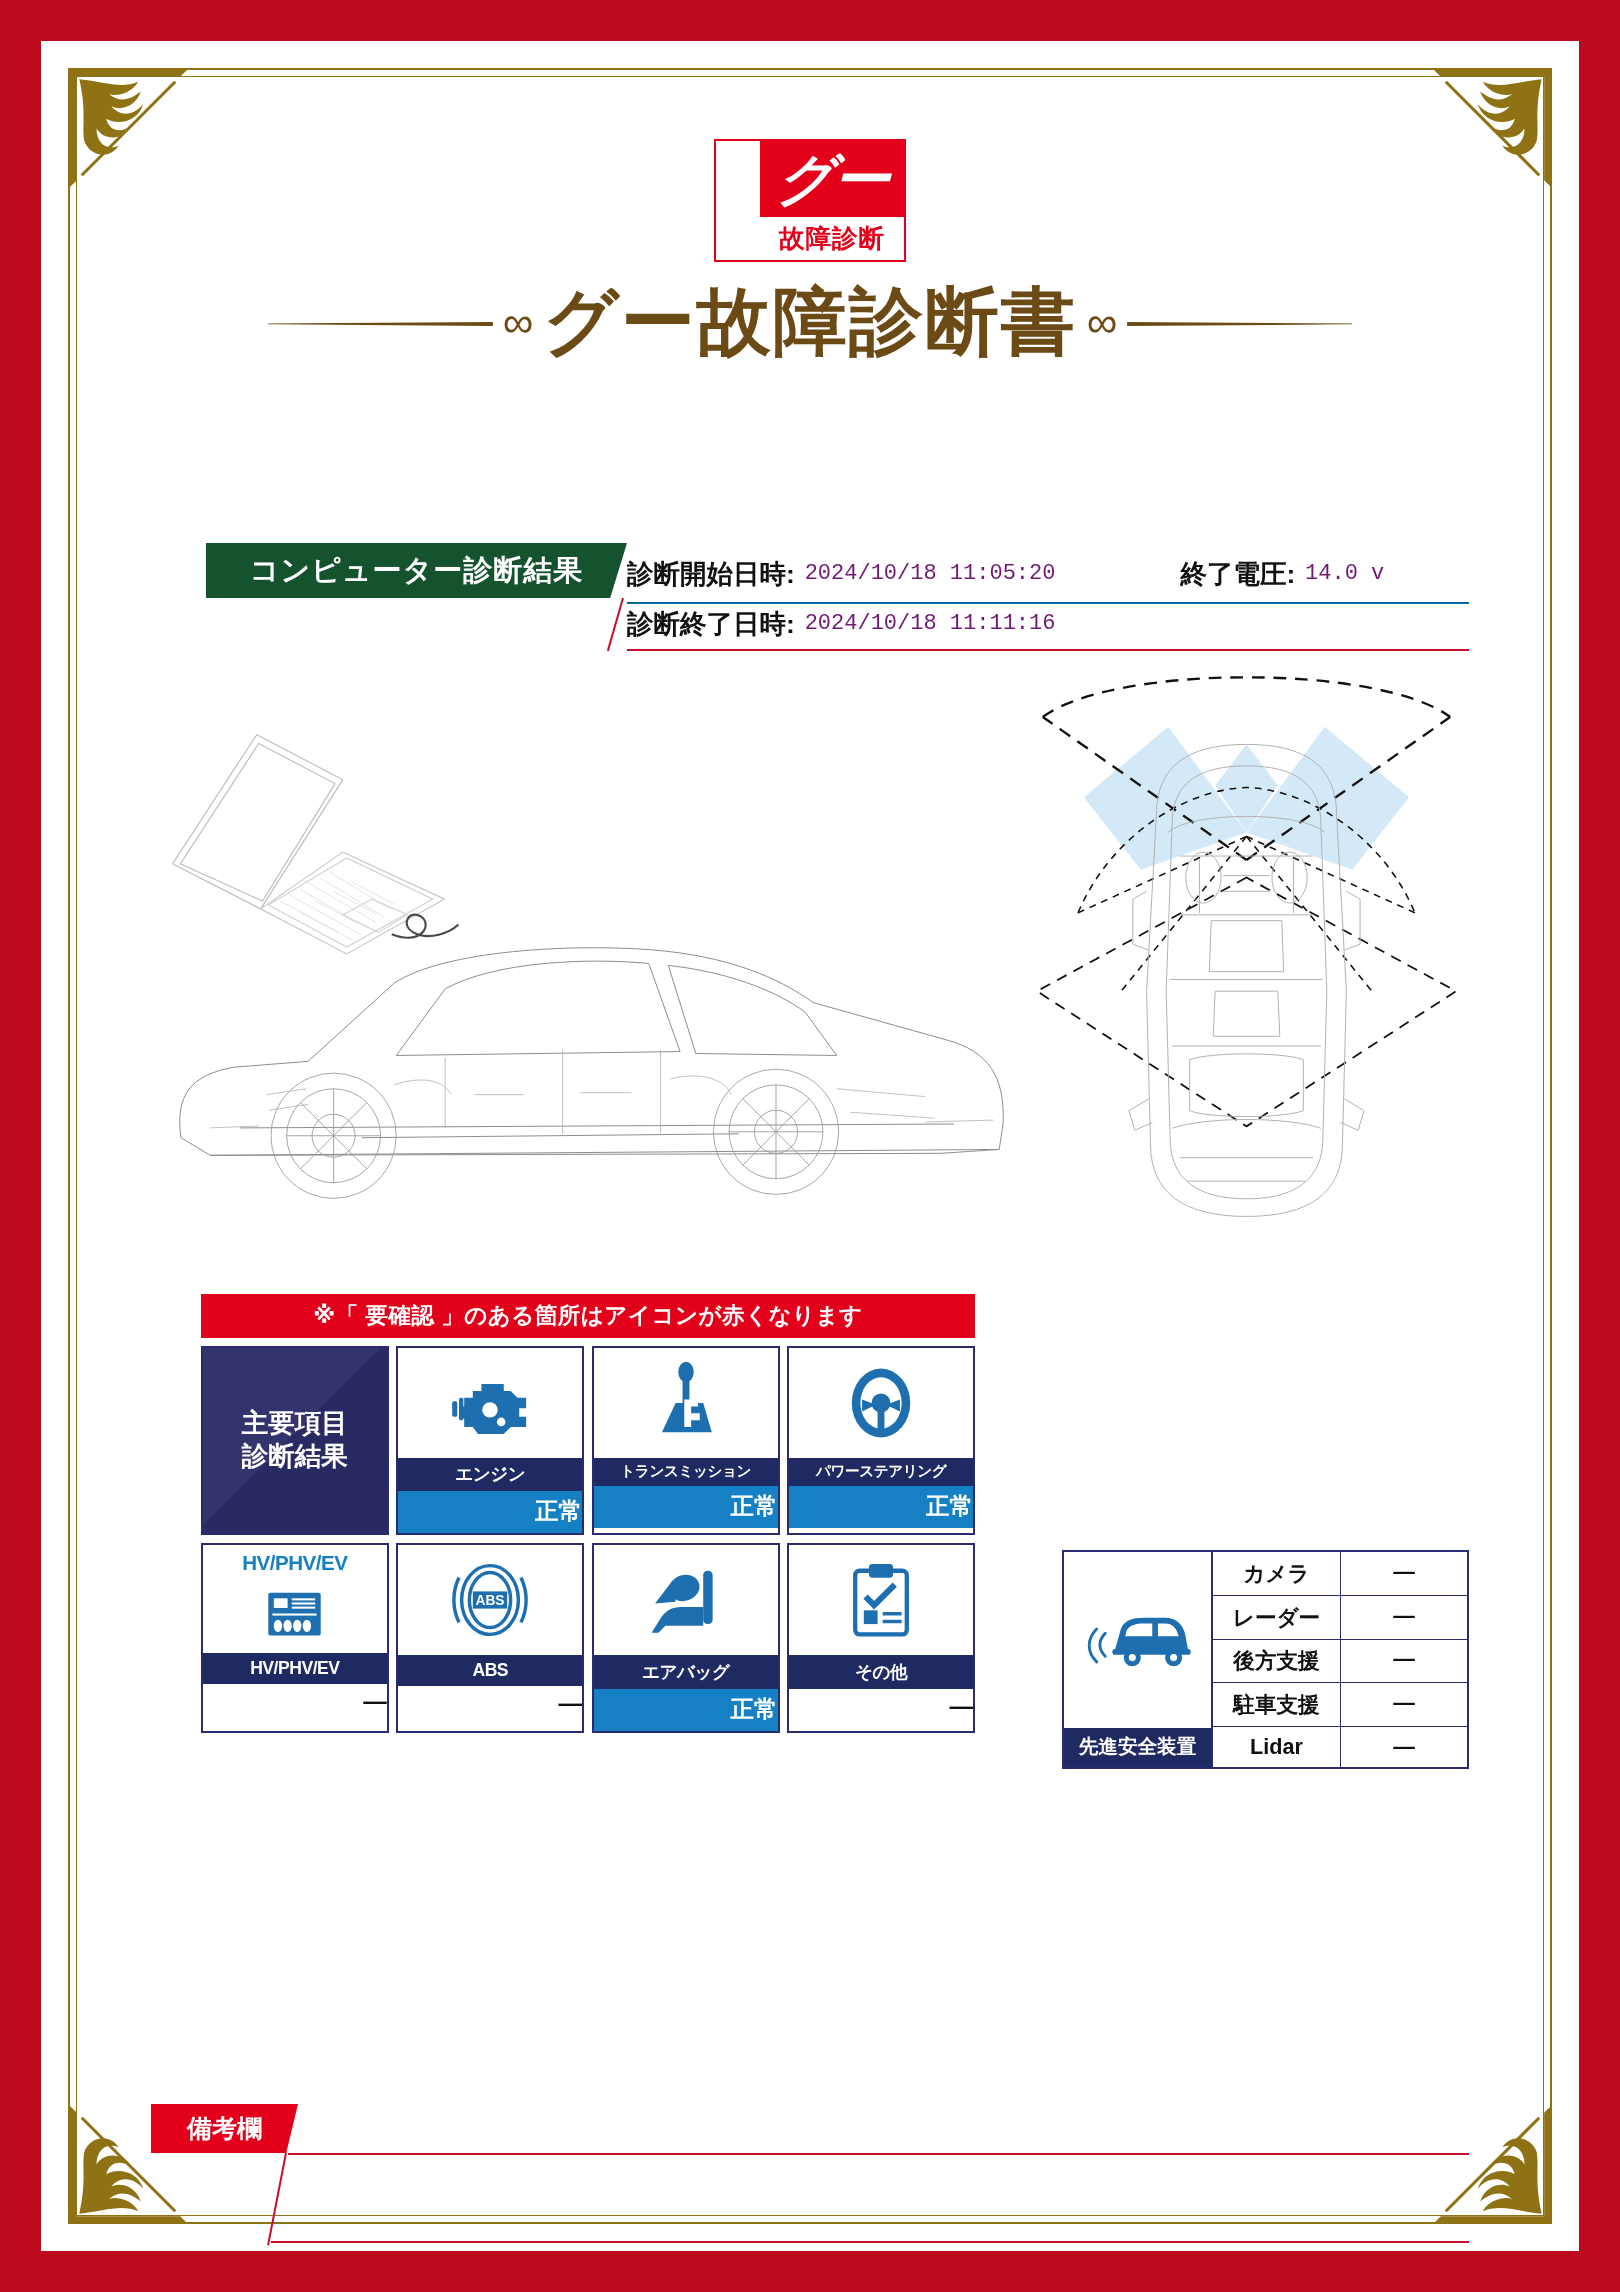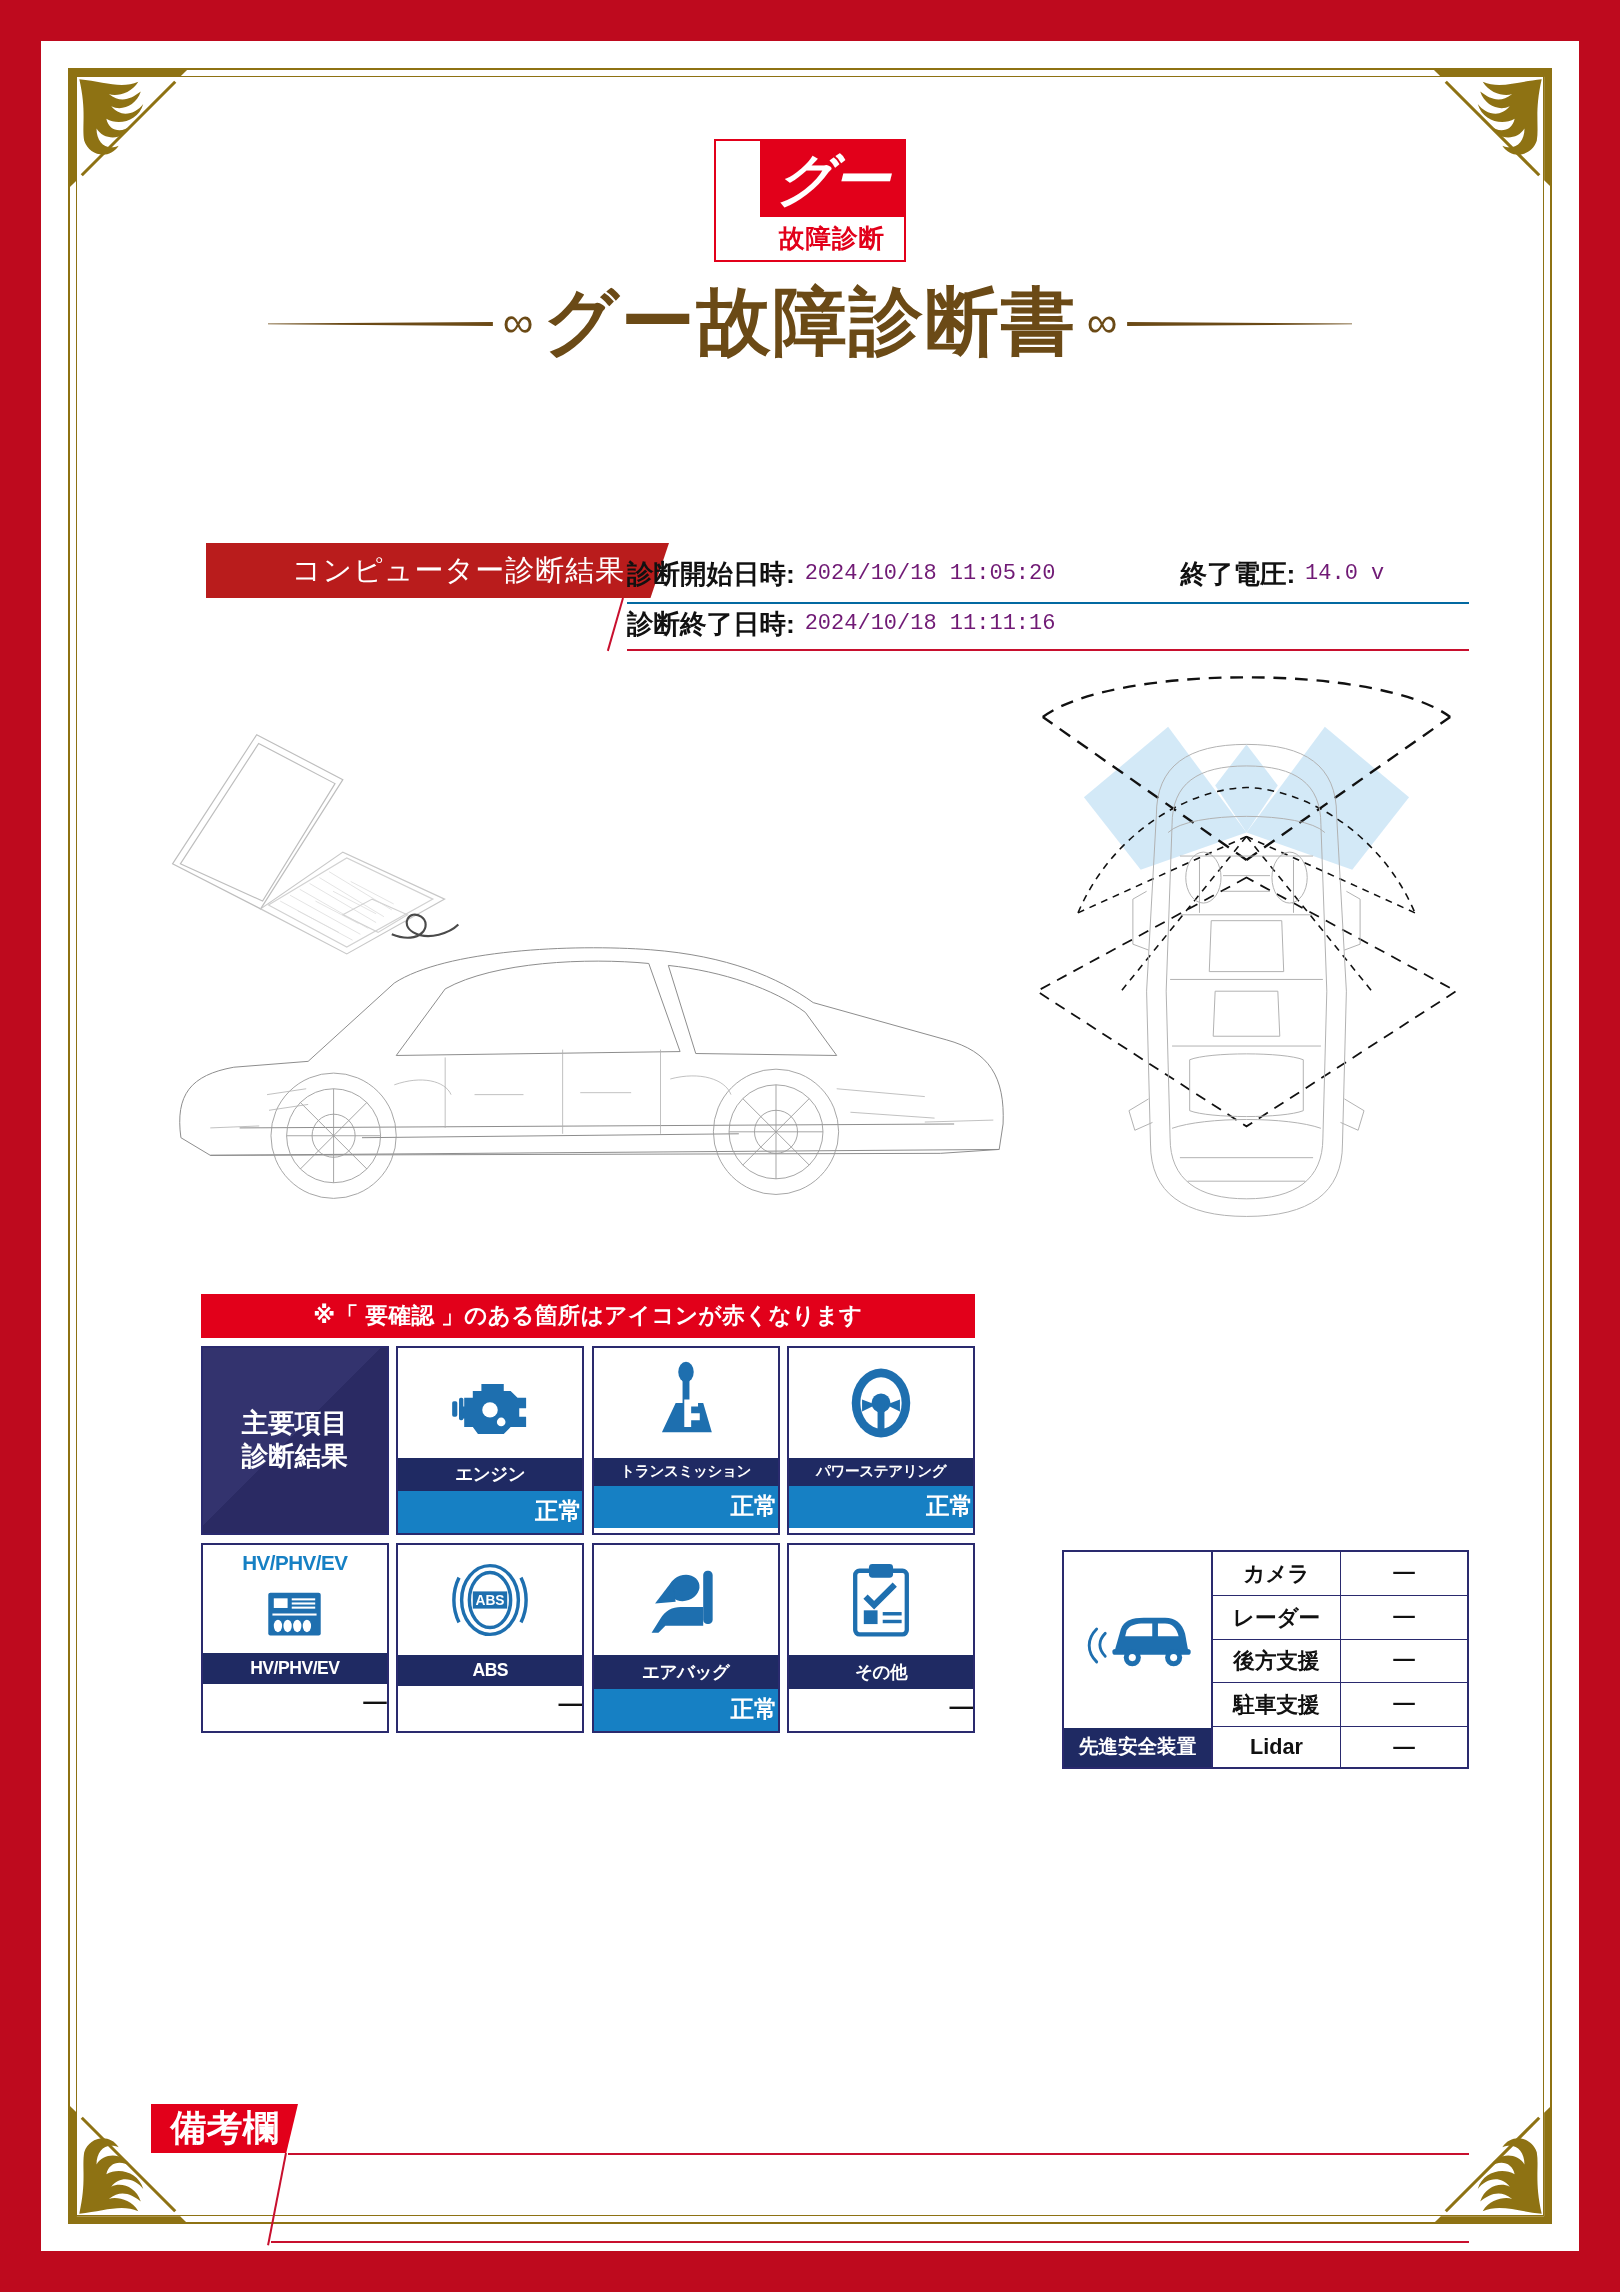--- a/index.html
+++ b/index.html
@@ -59,25 +59,24 @@
   .t-orn{font-size:43px;color:#6B4A16;line-height:1;}
   .main-title{
     font-size:74px;font-weight:bold;color:#6B4A16;letter-spacing:2px;
     white-space:nowrap;line-height:1;
   }
 
   
   .diag-head{position:absolute;left:110px;right:110px;top:500px;height:108px;}
   .diag-tag{
     position:absolute;left:55px;top:2px;width:421px;height:55px;
-    background:#b91c1c;color:#fff;
+    background:#14532d;color:#fff;
     display:flex;align-items:center;justify-content:center;
-    font-size:29px;font-weight:normal;letter-spacing:1px;
+    font-size:29px;font-weight:bold;letter-spacing:1px;
     clip-path:polygon(0 0,100% 0,96% 100%,0 100%);
-    padding-left:42px;
   }
   .diag-line1{
     position:absolute;left:476px;right:0;top:4px;height:57px;
     border-bottom:2px solid #0369a1;
     display:flex;align-items:center;
   }
   .diag-line2{
     position:absolute;left:476px;right:0;top:57px;height:51px;
     border-bottom:2px solid #C8102E;
     display:flex;align-items:center;
@@ -150,21 +149,21 @@
     border-bottom:1.5px solid #2A2A6E;text-align:center;
     font-size:21.6px;color:#111;padding:6.9px 0;font-weight:bold;
   }
   .sval{border-left:1.5px solid #2A2A6E;}
 
   
   .remarks{position:absolute;left:110px;right:110px;top:2063px;height:147px;}
   .rm-tag{
     position:absolute;left:0;top:0;width:147px;height:49px;background:#E2001A;
     color:#fff;display:flex;align-items:center;justify-content:center;
-    font-size:36px;font-weight:bold;
+    font-size:25px;font-weight:bold;
     clip-path:polygon(0 0,100% 0,92% 100%,0 100%);
   }
   .rm-l1{position:absolute;left:137px;right:0;top:49px;border-top:2px solid #C8102E;}
   .rm-l2{position:absolute;left:120px;right:0;top:137px;border-top:2px solid #C8102E;}
   .rm-slash{position:absolute;left:118px;top:49px;width:25.5px;height:90px;}
   .rm-slash::before{
     content:"";position:absolute;left:15.7px;top:0;width:2px;height:94px;
     background:#C8102E;transform:rotate(11deg);transform-origin:top;
   }
 </style>

